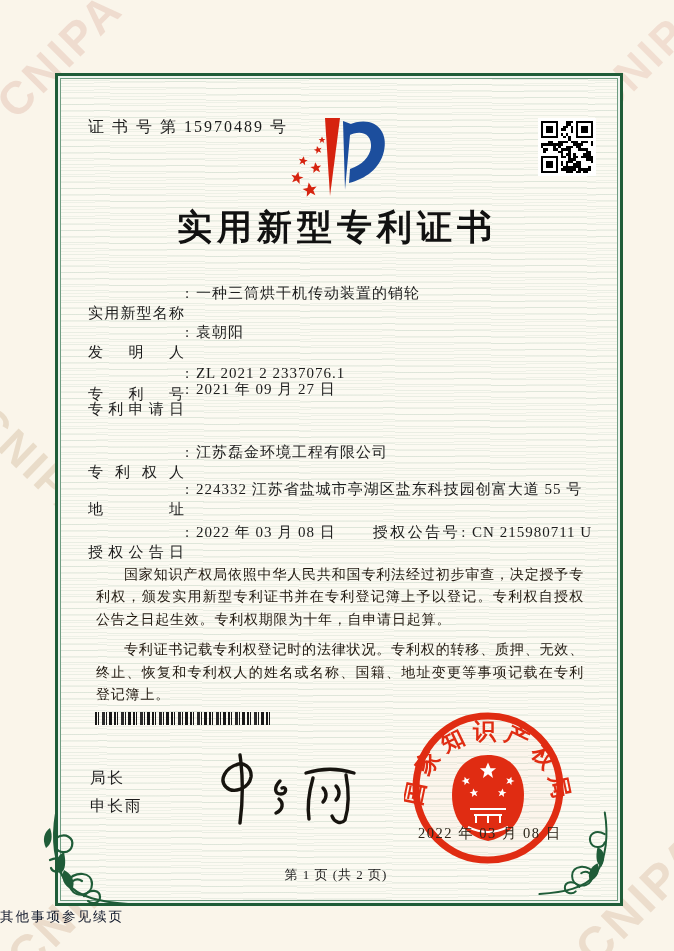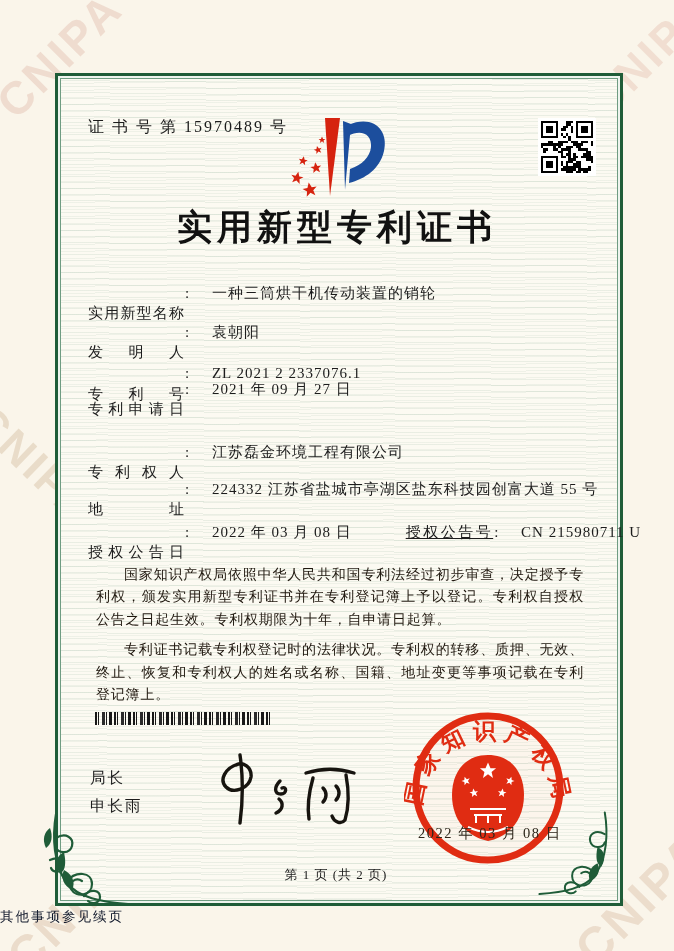--- a/index.html
+++ b/index.html
@@ -50,23 +50,23 @@
   .logo{position:absolute;left:291px;top:108px;}
   .title{
     position:absolute;left:0;top:204px;width:674px;text-align:center;
     font-size:35px;font-weight:bold;letter-spacing:5px;color:#111;
   }
 
   
   .frow{position:absolute;left:88px;font-size:15px;white-space:nowrap;}
   .flabel{display:inline-block;width:96px;text-align:justify;text-align-last:justify;vertical-align:top;margin-top:20px;}
   .fcolon{display:inline-block;margin-left:1px;}
-  .fvalue{display:inline-block;margin-left:19px;letter-spacing:1px;}
+  .fvalue{display:inline-block;margin-left:3px;letter-spacing:1px;}
   .fvalue.w150{width:158px;}
-  .flabel2{display:inline-block;margin-left:32px;letter-spacing:2.5px;text-decoration:underline;}
+  .flabel2{display:inline-block;margin-left:15px;letter-spacing:2.5px;}
 
   
   .paras{
     position:absolute;left:88px;top:556px;width:504px;
     font-size:14px;line-height:22.4px;text-align:justify;
     letter-spacing:.8px;color:#20180f;
   }
   .paras p{margin:8px;text-indent:2em;}
 
   

